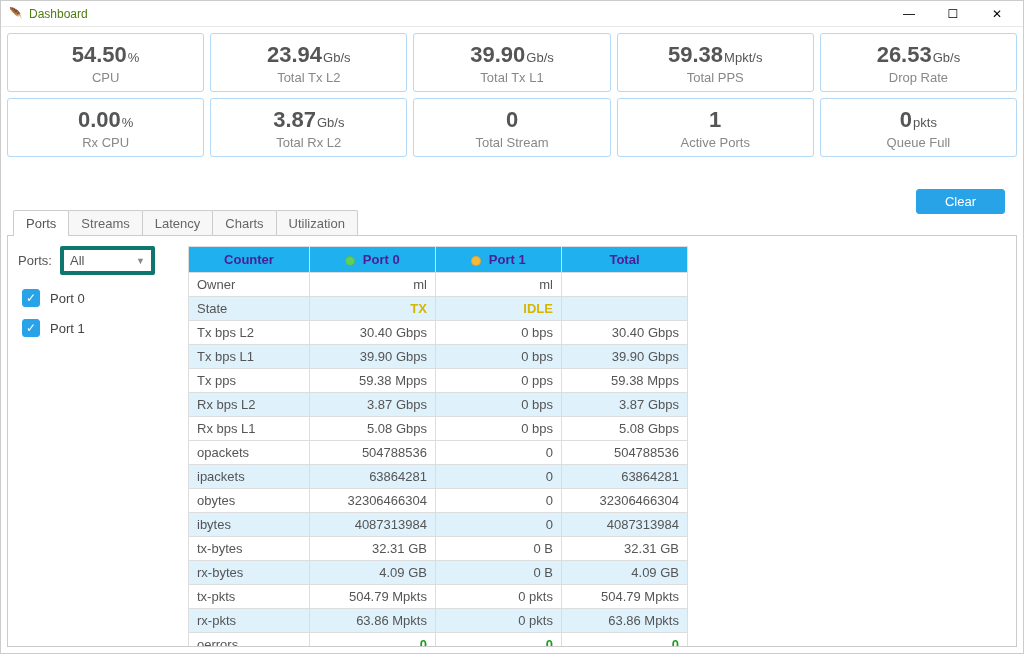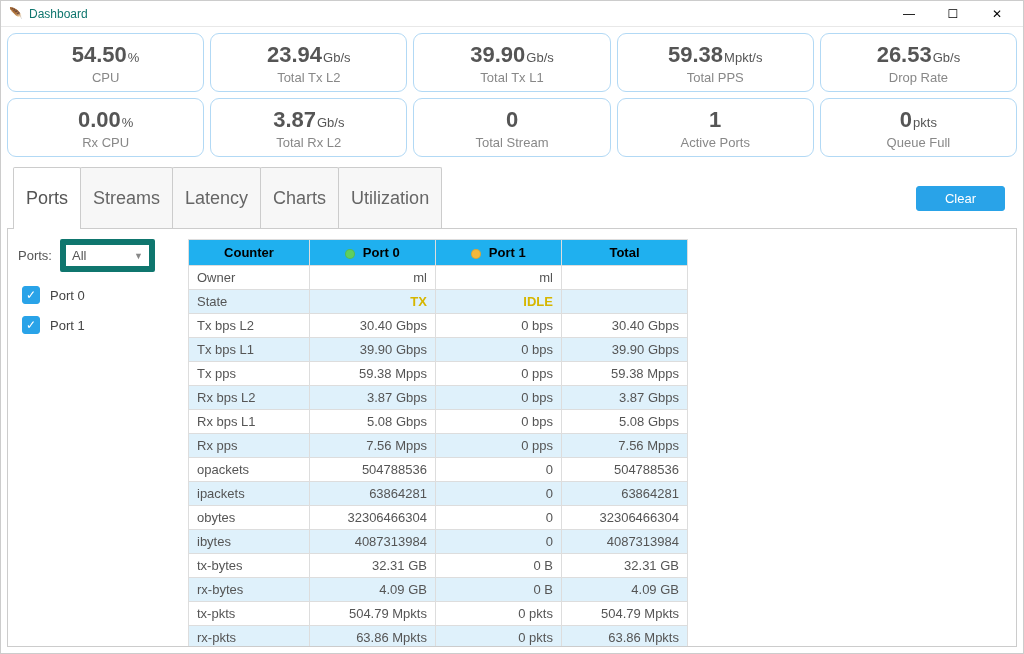--- a/index.html
+++ b/index.html
@@ -1,45 +1,45 @@
 <!DOCTYPE html>
 <html><head>
 <meta charset="utf-8">
 <style>
   * { box-sizing: border-box; }
   html, body { margin:0; padding:0; font-family: "Segoe UI", Arial, sans-serif; font-size:13px; color:#555; background:#fff; }
   .window { width:1024px; height:654px; border:1px solid #ccc; display:flex; flex-direction:column; }
   .titlebar { height:26px; display:flex; align-items:center; padding:0 4px 0 8px; background:#fff; border-bottom:1px solid #e8e8e8;}
   .titlebar .icon { width:14px; height:14px; margin-right:6px; display:inline-flex; align-items:center; justify-content:center; font-size:11px;}
-  .titlebar .title { font-size:12px; color:#0f766e; flex:1; }
+  .titlebar .title { font-size:12px; color:#4d7c0f; flex:1; }
   .win-ctrls { display:flex; height:100%; }
   .win-btn { width:44px; display:flex; align-items:center; justify-content:center; font-size:12px; color:#000; }
   .content { flex:1; padding:6px 6px 6px 6px; display:flex; flex-direction:column; overflow:hidden; }
   .cards-row { display:flex; gap:6px; margin-bottom:6px; }
-  .card { flex:1; border:1px solid #b2d9f5; border-radius:9px; text-align:center; padding:8px 4px 6px 4px; background:#fff; }
+  .card { flex:1; border:1px solid #b2d9f5; border-radius:3px; text-align:center; padding:8px 4px 6px 4px; background:#fff; }
   .card .value-line { font-weight:700; color:#555; }
   .card .big { font-size:22px; }
   .card .unit { font-size:13px; font-weight:400; margin-left:1px; color:#555;}
   .card .sub { font-size:13px; color:#888; margin-top:2px; }
   .tabs-bar { display:flex; align-items:flex-end; margin-top:4px; margin-bottom:0; gap:0; position:relative;}
   .clear-btn { margin-left:auto; background:#29a3e8; color:#fff; border:1px solid #29a3e8; border-radius:3px; padding:4px 28px; font-size:13px; cursor:pointer; align-self:center; margin-right:12px;}
-  .tab { border:1px solid #ccc; border-bottom:none; padding:20px 12px; font-size:18px; color:#666; background:#f7f7f7; border-radius:2px 2px 0 0; margin-right:-1px; cursor:pointer; position:relative; z-index:1;}
+  .tab { border:1px solid #ccc; border-bottom:none; padding:5px 12px; font-size:13px; color:#666; background:#f7f7f7; border-radius:2px 2px 0 0; margin-right:-1px; cursor:pointer; position:relative; z-index:1;margin-top:43px;}
   .tab:first-child { margin-left:6px; }
   .tab.active { background:#fff; color:#555; z-index:3; }
   .main-panel { flex:1; border:1px solid #ccc; margin-top:-1px; padding:10px; display:flex; overflow:auto; z-index:2; background:#fff;}
   .left-pane { width:170px; flex-shrink:0; }
   .ports-row { display:flex; align-items:center; gap:8px; margin-bottom:14px;}
   .ports-row label { color:#555; }
-  .select { border:6px solid #0f766e; padding:3px 6px; width:95px; display:flex; align-items:center; justify-content:space-between; font-size:13px; cursor:pointer; color:#555; background:#fff; border-radius:2px;}
+  .select { border:4px solid #0f766e; padding:3px 6px; width:95px; display:flex; align-items:center; justify-content:space-between; font-size:13px; cursor:pointer; color:#555; background:#fff; border-radius:2px;}
   .select .caret { font-size:9px; color:#888; }
   .check-row { display:flex; align-items:center; gap:10px; margin-bottom:12px; margin-left:4px;}
   .checkbox { width:18px; height:18px; border-radius:3px; background:#29a3e8; border:1px solid #29a3e8; display:flex; align-items:center; justify-content:center; color:#fff; font-size:12px;}
   .check-label { color:#444; }
   table.data { border-collapse:collapse; width:500px; font-size:13px; }
-  table.data th { background:#1fb0ef; color:#000000; font-weight:700; padding:5px 8px; border:1px solid #ddd; text-align:center;}
+  table.data th { background:#1fb0ef; color:#4c1d95; font-weight:700; padding:5px 8px; border:1px solid #ddd; text-align:center;}
   table.data td { border:1px solid #ddd; padding:4px 8px; }
   table.data td.label { text-align:left; color:#555; width:120px;}
   table.data td.val { text-align:right; color:#555; width:125px;}
   table.data tr.alt td { background:#dff1fb; }
   .tx { color:#d6b600; font-weight:700; }
   .idle { color:#d6b600; font-weight:700; }
   .zero-green { color:#1a9e1a; font-weight:700; }
   .port-dot { display:inline-block; width:10px; height:10px; border-radius:50%; margin-right:4px; vertical-align:middle;}
   .dot-green { background:#5fcf5f; box-shadow: 0 0 0 1px rgba(0,0,0,0.1) inset;}
   .dot-orange { background:#f3b83c; box-shadow: 0 0 0 1px rgba(0,0,0,0.1) inset;}
@@ -191,26 +191,20 @@
                 <td class="val">3.87 Gbps</td>
                 <td class="val">0 bps</td>
                 <td class="val">3.87 Gbps</td>
               </tr>
               <tr>
                 <td class="label">Rx bps L1</td>
                 <td class="val">5.08 Gbps</td>
                 <td class="val">0 bps</td>
                 <td class="val">5.08 Gbps</td>
               </tr>
-              <tr class="alt">
-                <td class="label">Rx pps</td>
-                <td class="val">7.56 Mpps</td>
-                <td class="val">0 pps</td>
-                <td class="val">7.56 Mpps</td>
-              </tr>
               <tr>
                 <td class="label">opackets</td>
                 <td class="val">504788536</td>
                 <td class="val">0</td>
                 <td class="val">504788536</td>
               </tr>
               <tr class="alt">
                 <td class="label">ipackets</td>
                 <td class="val">63864281</td>
                 <td class="val">0</td>

